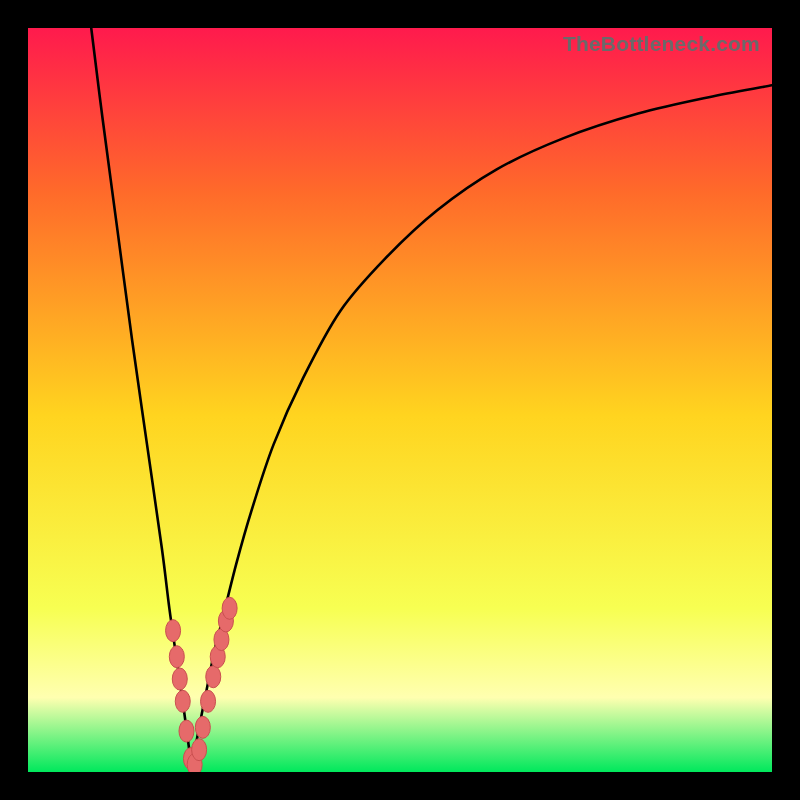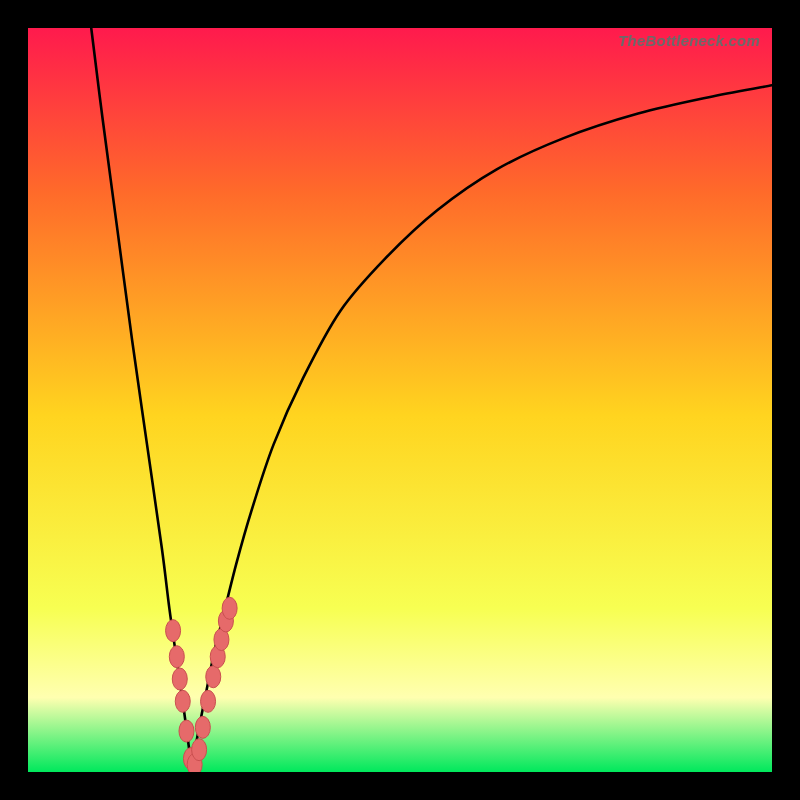--- a/index.html
+++ b/index.html
@@ -27,26 +27,25 @@
   }
   .gradient {
     position: absolute;
     inset: 0;
   }
   .watermark {
     position: absolute;
     top: 4px;
     right: 12px;
     color: #6a6a6a;
-    font-size: 15px;
+    font-size: 21px;
     font-weight: 600;
     letter-spacing: 0.2px;
     user-select: none;
     pointer-events: none;
-    font-style: italic;
   }
   svg.curves {
     position: absolute;
     inset: 0;
   }
 </style>
 </head>
 <body>
 
 <div class="outer">

